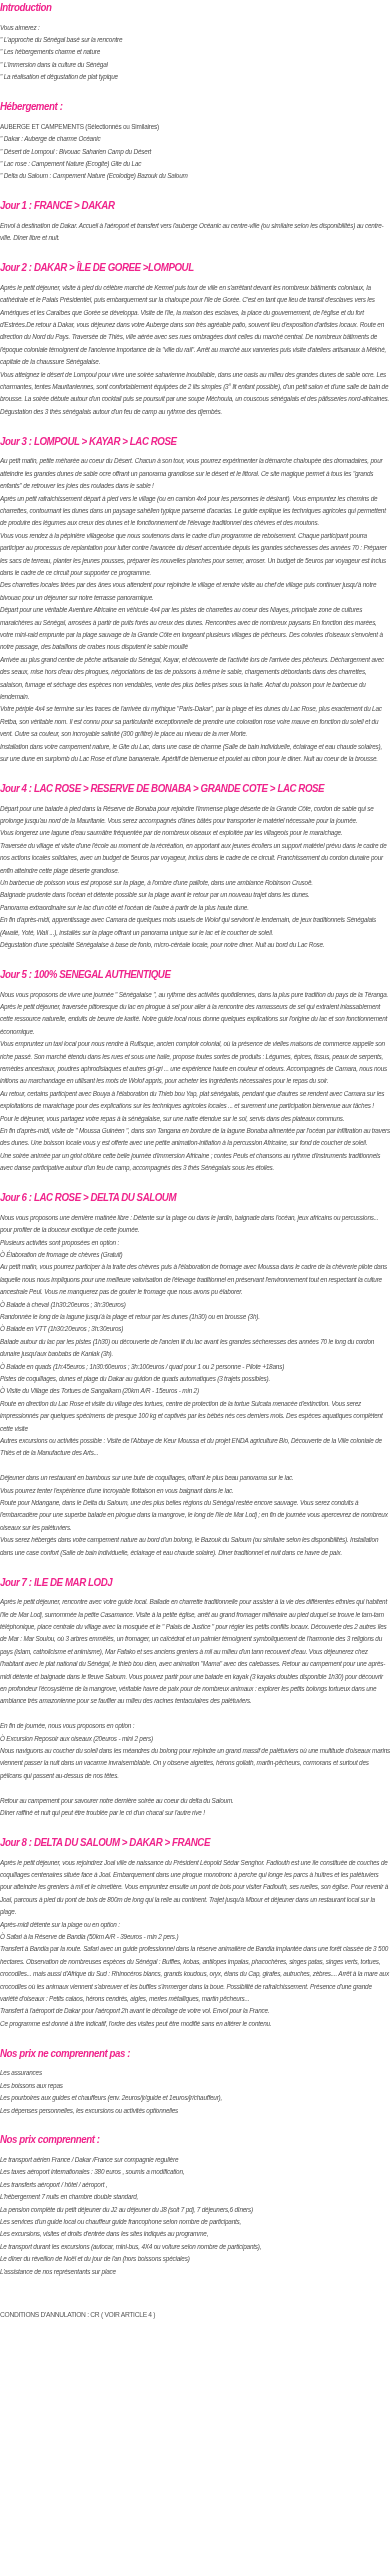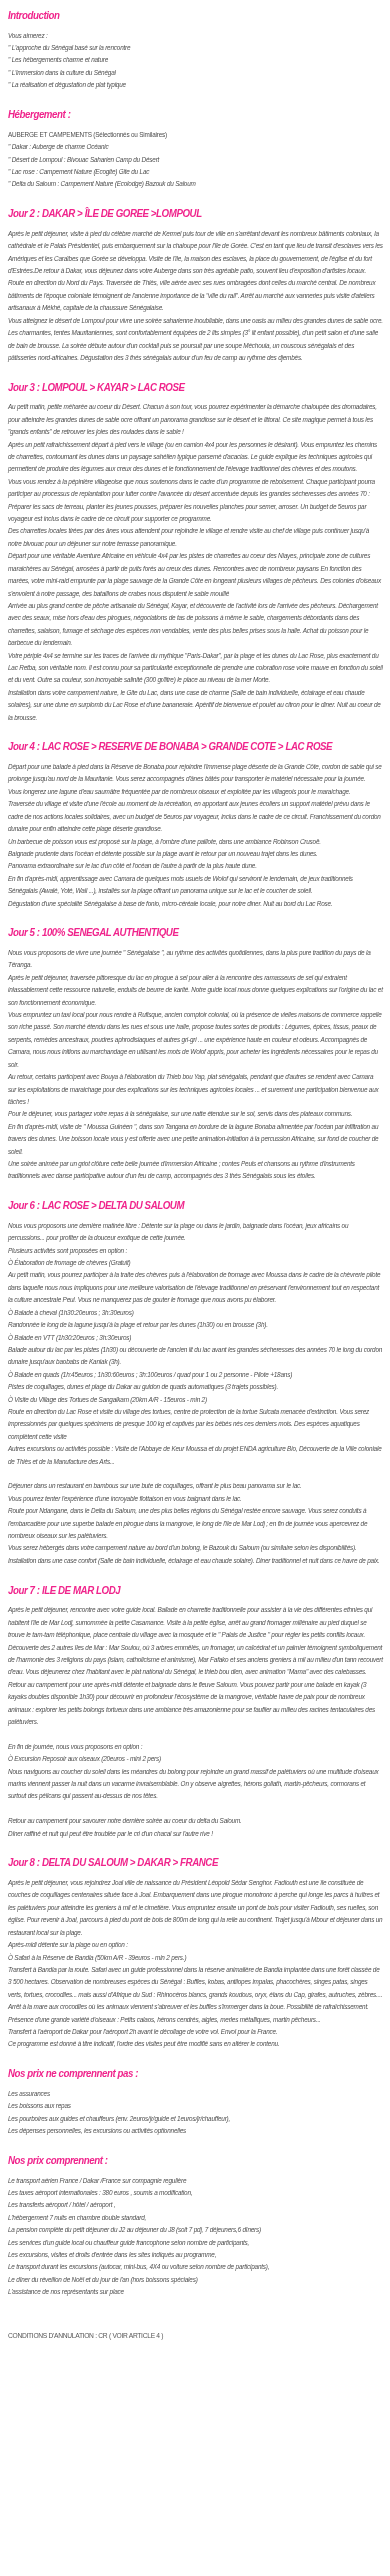--- a/index.html
+++ b/index.html
@@ -2,21 +2,21 @@
 <html style="font-size:8.2px"><head>
 <meta charset="utf-8">
 <style>
   html, body { margin: 0; padding: 0; background: #ffffff; }
   body {
     width: 391px;
     overflow-x: hidden;
     font-family: "Liberation Sans", "DejaVu Sans", sans-serif;
     color: #4a4a4a;
   }
-  .page { padding: 8px; }
+  .page { padding: 0; }
   .section { margin: 0 0 15.5px 0; }
   .section h2 {
     margin: 0 0 7.2px 0;
     padding-top: 1px;
     font-family: "Liberation Sans", sans-serif;
     font-style: italic;
     font-weight: bold;
     font-size: 11.3px;
     line-height: 13.4px;
     color: #f0248c;
@@ -62,20 +62,24 @@
   <section class="section">
     <h2>Hébergement :</h2>
     <p class="line upright">AUBERGE ET CAMPEMENTS (Sélectionnés ou Similaires)</p>
     <p class="line">" Dakar : Auberge de charme Océanic</p>
     <p class="line">" Désert de Lompoul : Bivouac Saharien Camp du Désert</p>
     <p class="line">" Lac rose : Campement Nature (Ecogite) Gite du Lac</p>
     <p class="line">" Delta du Saloum : Campement Nature (Ecolodge) Bazouk du Saloum</p>
   </section>
 
 
+  <section class="section">
+    <h2>Jour 1 : FRANCE &gt; DAKAR</h2>
+    <p class="line">Envol à destination de Dakar. Accueil à l'aéroport et transfert vers l'auberge Océanic au centre-ville (ou similaire selon les disponibilités) au centre-ville. Dîner libre et nuit.</p>
+  </section>
 
   <section class="section">
     <h2>Jour 2 : DAKAR &gt; ÎLE DE GOREE &gt;LOMPOUL</h2>
     <p class="line">Après le petit déjeuner, visite à pied du célèbre marché de Kermel puis tour de ville en s'arrêtant devant les nombreux bâtiments coloniaux, la cathédrale et le Palais Présidentiel, puis embarquement sur la chaloupe pour l'île de Gorée. C'est en tant que lieu de transit d'esclaves vers les Amériques et les Caraïbes que Gorée se développa. Visite de l'île, la maison des esclaves, la place du gouvernement, de l'église et du fort d'Estrées.De retour à Dakar, vous déjeunez dans votre Auberge dans son très agréable patio, souvent lieu d'exposition d'artistes locaux. Route en direction du Nord du Pays. Traversée de Thiès, ville aérée avec ses rues ombragées dont celles du marché central. De nombreux bâtiments de l'époque coloniale témoignent de l'ancienne importance de la "ville du rail". Arrêt au marché aux vanneries puis visite d'ateliers artisanaux à Mékhé, capitale de la chaussure Sénégalaise.</p>
     <p class="line">Vous atteignez le désert de Lompoul pour vivre une soirée saharienne inoubliable, dans une oasis au milieu des grandes dunes de sable ocre. Les charmantes, tentes Mauritaniennes, sont confortablement équipées de 2 lits simples (3° lit enfant possible), d'un petit salon et d'une salle de bain de brousse. La soirée débute autour d'un cocktail puis se poursuit par une soupe Méchouia, un couscous sénégalais et des pâtisseries nord-africaines. Dégustation des 3 thés sénégalais autour d'un feu de camp au rythme des djembés.</p>
   </section>
 
   <section class="section">
     <h2>Jour 3 : LOMPOUL &gt; KAYAR &gt; LAC ROSE</h2>
     <p class="line">Au petit matin, petite méharée au coeur du Désert. Chacun à son tour, vous pourrez expérimenter la démarche chaloupée des dromadaires, pour atteindre les grandes dunes de sable ocre offrant un panorama grandiose sur le désert et le littoral. Ce site magique permet à tous les "grands enfants" de retrouver les joies des roulades dans le sable !</p>

